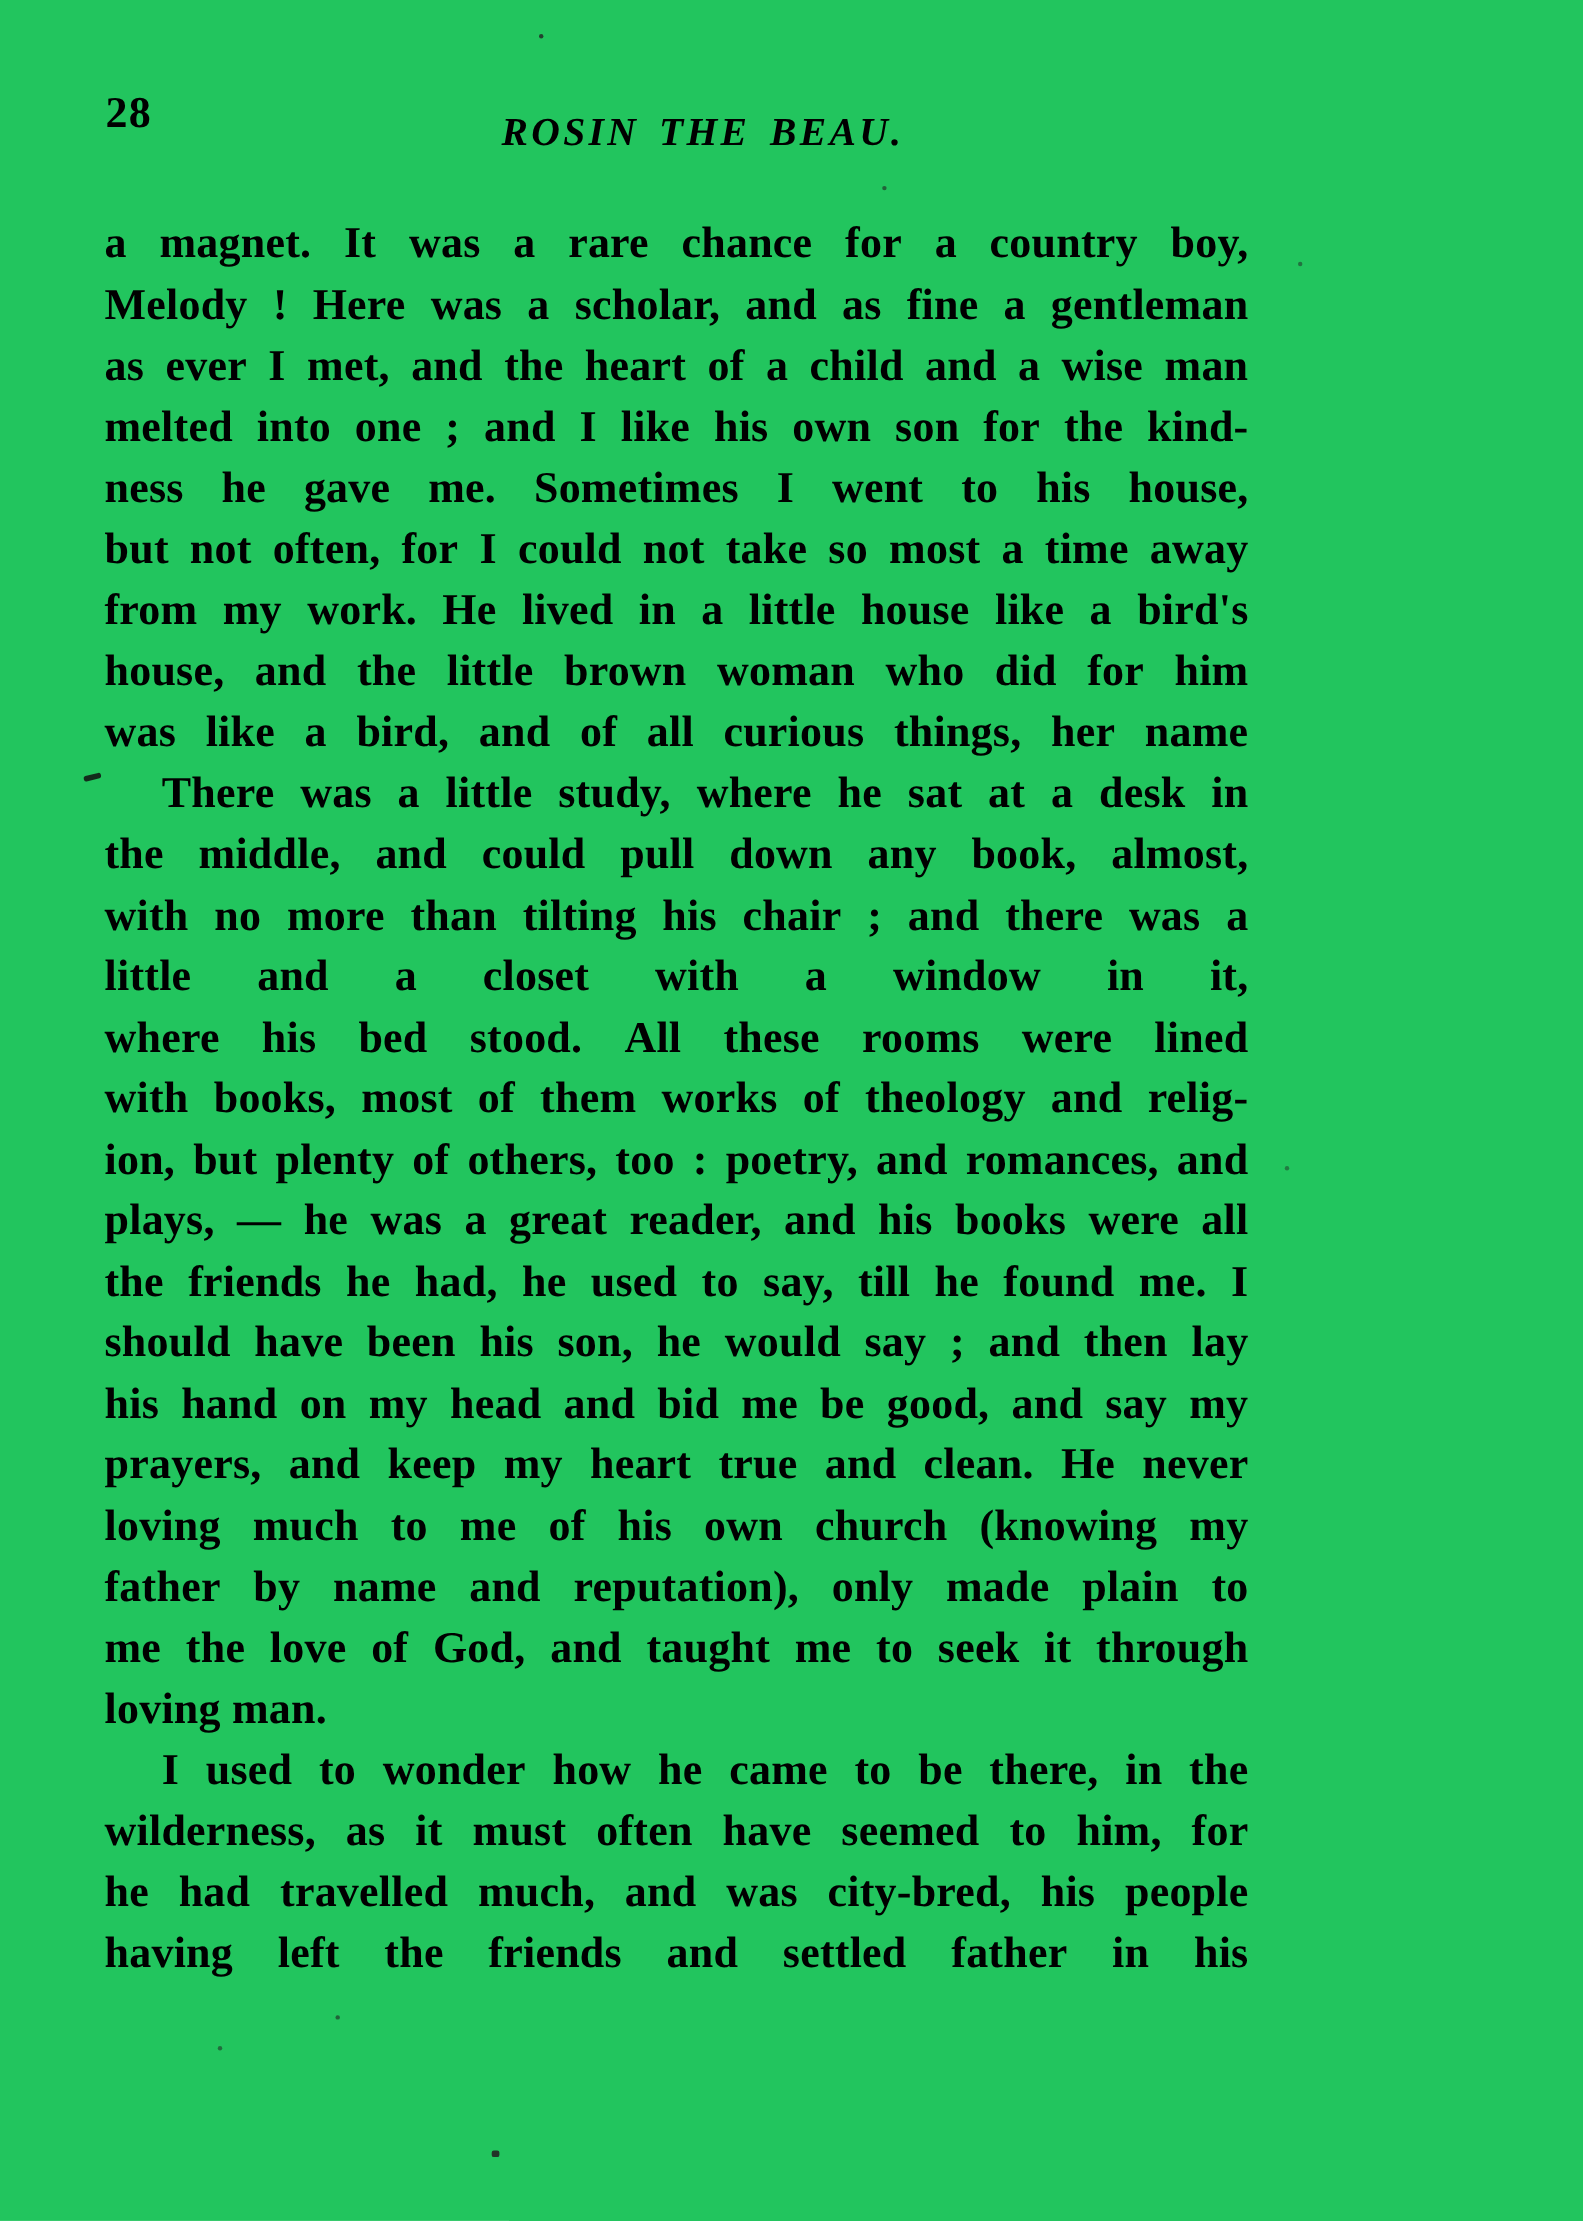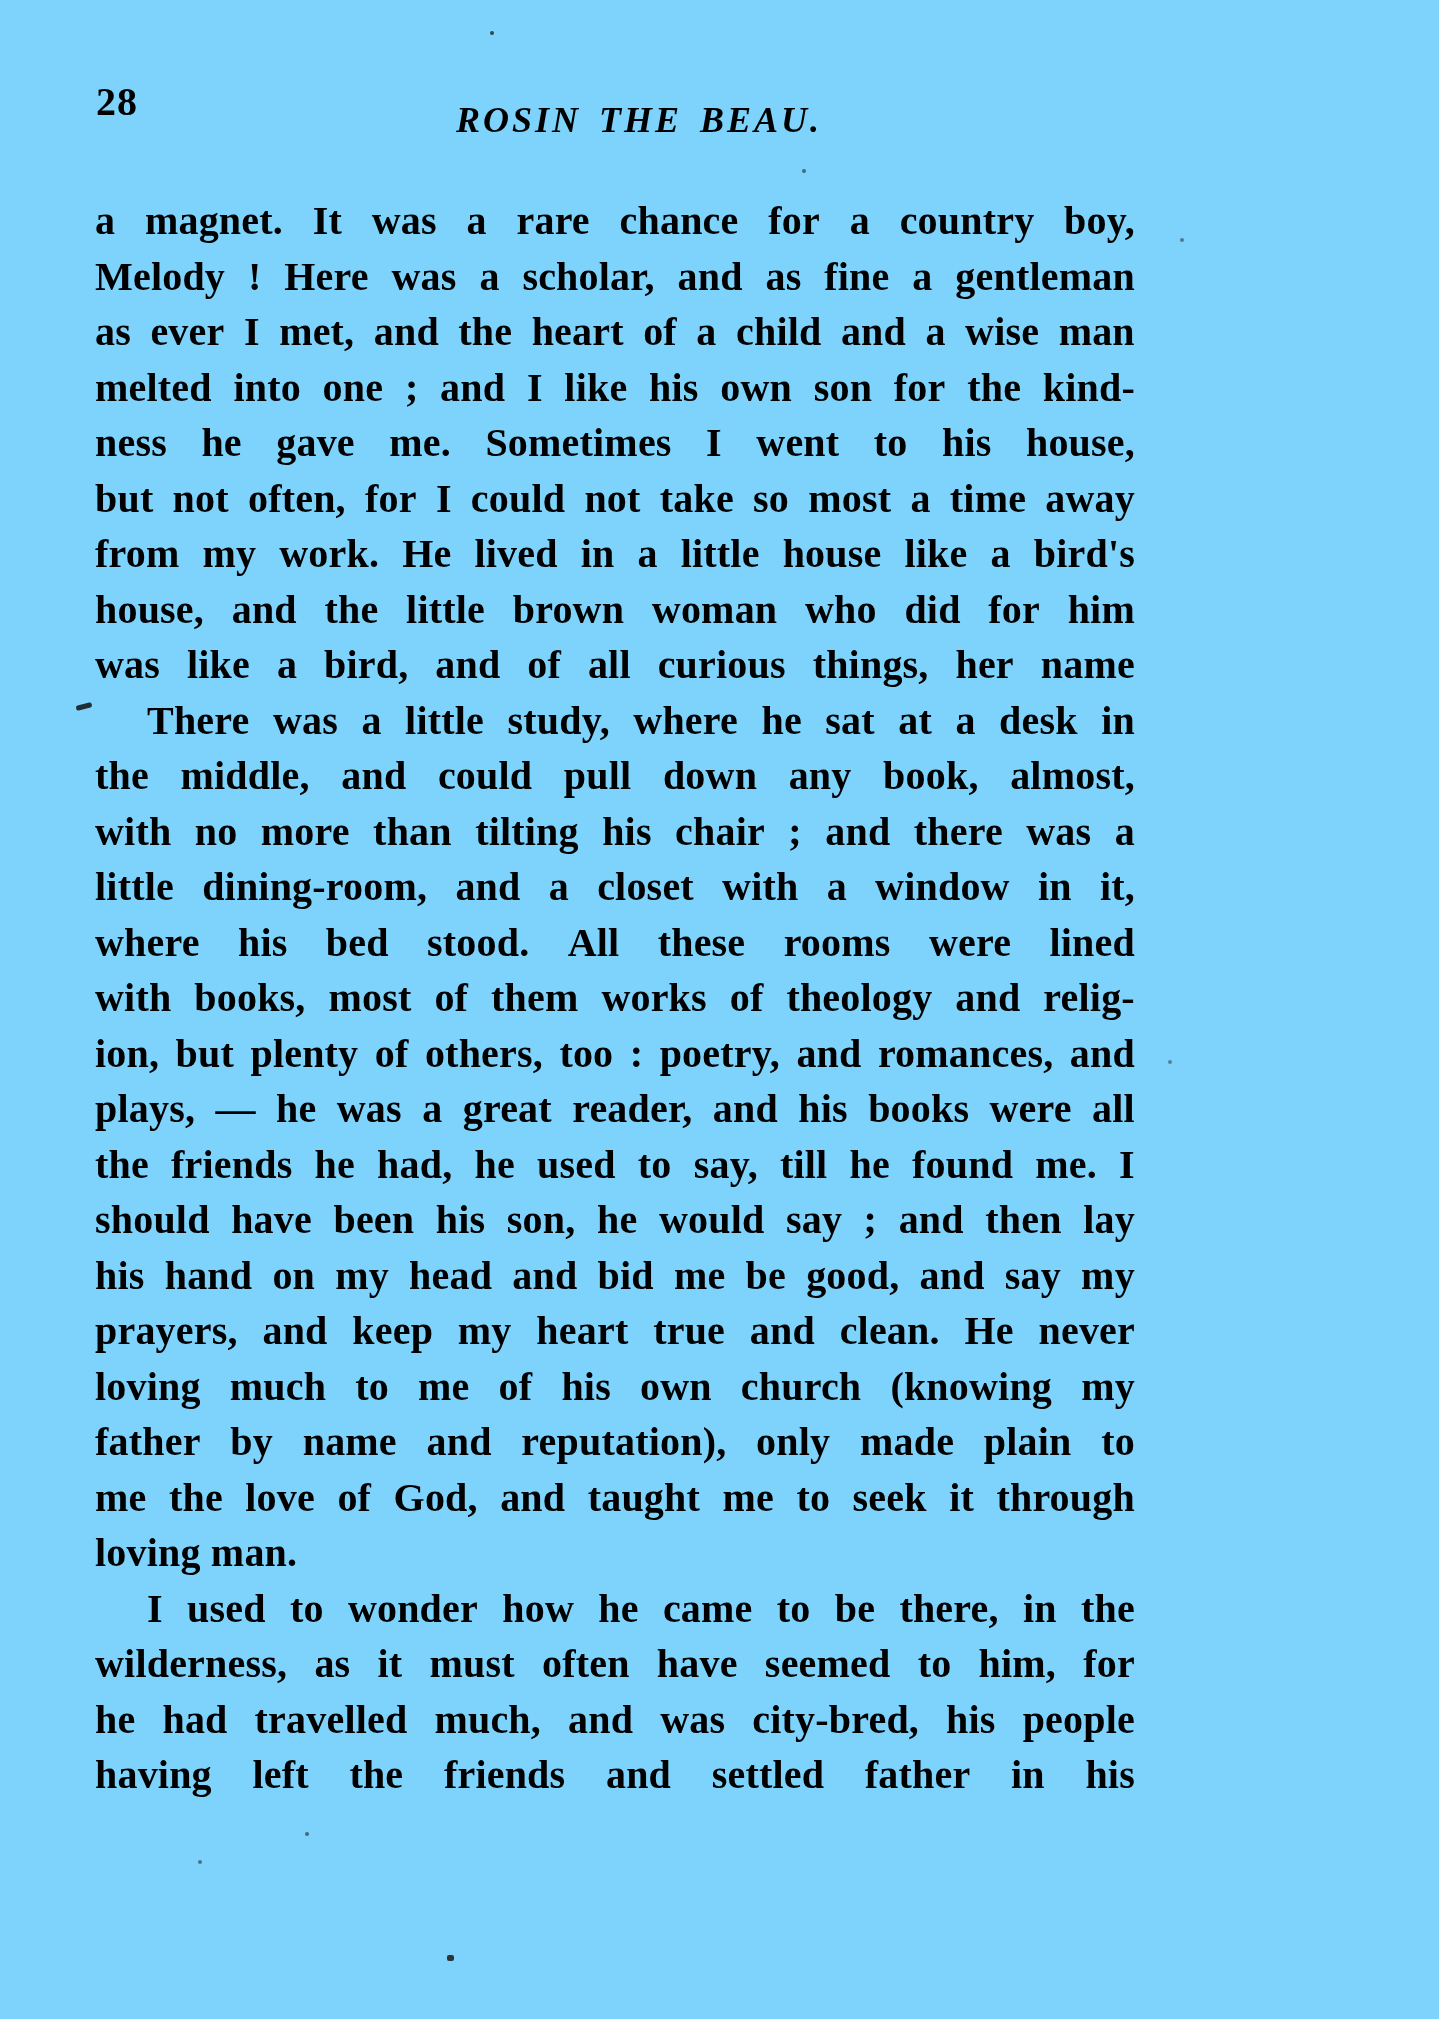--- a/index.html
+++ b/index.html
@@ -4,21 +4,21 @@
 <style>
   html, body {
     margin: 0;
     padding: 0;
     background: #ffffff;
   }
   .page {
     position: relative;
     width: 1439px;
     height: 2019px;
-    background: #7dd3fc;
+    background: #22c55e;
     overflow: hidden;
     font-family: "Liberation Serif", serif;
     color: #000;
   }
   
   .folio {
     position: absolute;
     left: 96px;
     top: 80px;
     font-size: 40px;
@@ -250,21 +250,20 @@
         <span>his</span>
         <span>chair</span>
         <span>;</span>
         <span>and</span>
         <span>there</span>
         <span>was</span>
         <span>a</span>
       </div>
       <div class="line just">
         <span>little</span>
-        <span>dining-room,</span>
         <span>and</span>
         <span>a</span>
         <span>closet</span>
         <span>with</span>
         <span>a</span>
         <span>window</span>
         <span>in</span>
         <span>it,</span>
       </div>
       <div class="line just">

